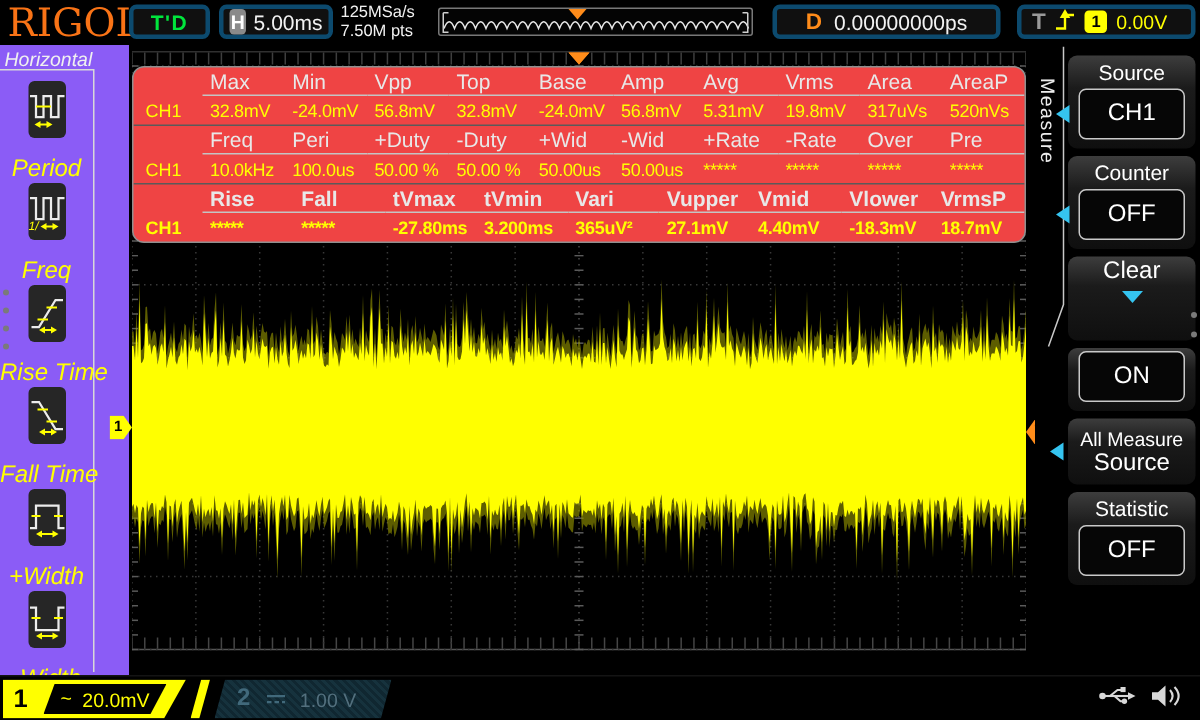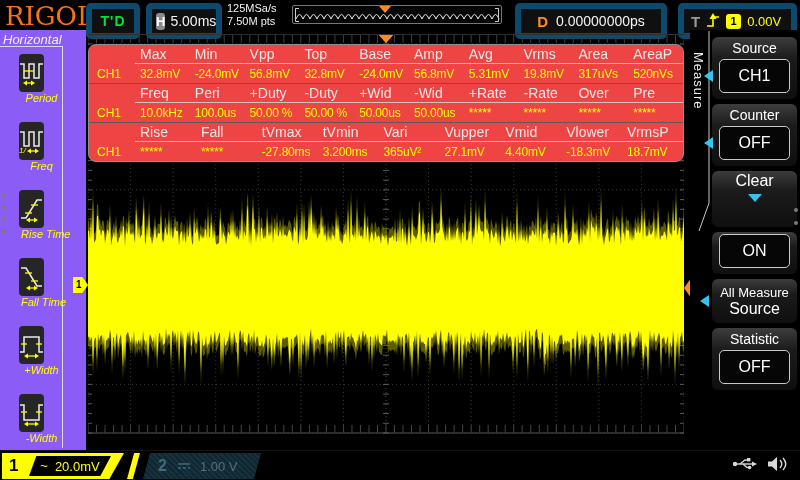--- a/index.html
+++ b/index.html
@@ -2,21 +2,21 @@
 <html><head>
 <meta charset="utf-8">
 <style>
   html,body{margin:0;padding:0;background:#000;}
   #scope{position:relative;width:800px;height:480px;background:#000;overflow:hidden;
          font-family:"Liberation Sans",sans-serif;-webkit-font-smoothing:none;}
   
   #topbar{position:absolute;left:0;top:0;width:800px;height:30px;background:#000;}
   #logo{position:absolute;left:5px;top:1px;font-family:"DejaVu Serif",serif;font-weight:normal;
         font-size:26px;color:#f97316;letter-spacing:0px;}
-  .tb-box{position:absolute;top:3px;height:36px;background:#101010;border:6px solid #0c4a6e;
+  .tb-box{position:absolute;top:3px;height:23px;background:#101010;border:3px solid #0c4a6e;
           border-radius:5px;display:flex;align-items:center;box-sizing:border-box;}
   #trig-status{left:86px;width:54px;justify-content:center;color:#00e53c;font-weight:bold;
                font-size:14px;letter-spacing:1px;}
   #hbox{left:146px;width:76px;padding:0 4px;gap:5px;}
   #hchip{width:17px;height:17px;background:#8a8a8a;border-radius:3px;color:#fff;font-weight:bold;
          font-size:13px;display:flex;align-items:center;justify-content:center;}
   #hval{color:#f2f2f2;font-size:14px;}
   #acq{position:absolute;left:227px;top:2px;color:#f2f2f2;font-size:11px;line-height:13px;}
   #preview{position:absolute;left:292px;top:5px;width:210px;height:19px;background:#040404;
            border:1px solid #787878;border-radius:2px;box-sizing:border-box;}
@@ -30,21 +30,21 @@
   #tlevel{color:#ffff00;font-size:13px;}
   
   #leftmenu{position:absolute;left:0;top:30px;width:86px;height:420px;background:#8b5cf6;font-style:italic;}
   #lm-title{position:absolute;left:0;top:2px;width:62px;height:15px;color:#f0f0f0;font-size:13px;
             padding-left:3px;border-bottom:1px solid #d8d8d8;box-sizing:border-box;}
   #lm-border{position:absolute;left:62px;top:16px;width:1px;height:402px;background:#d8d8d8;}
   #lm-items{position:absolute;left:0;top:22px;width:62px;}
   .lm-item{height:66px;text-align:center;}
   .lm-btn{width:25px;height:38px;margin:2px auto 0 auto;background:#262626;border-radius:4px;
           display:flex;align-items:center;justify-content:center;}
-  .lm-label{color:#ffff00;font-size:11px;margin-top:0;white-space:nowrap;padding-left:21px;}
+  .lm-label{color:#ffff00;font-size:16px;margin-top:12px;white-space:nowrap;}
   .page-dot{position:absolute;width:4px;height:4px;border-radius:50%;background:#7a7a7a;}
   
   #screen{position:absolute;left:88px;top:31px;width:596px;height:419px;}
   #mtable{position:absolute;left:88px;top:44px;width:596px;background:#ef4444;
           border:1px solid #8f8f8f;border-radius:8px;box-sizing:border-box;overflow:hidden;}
   .tsec{display:grid;grid-auto-rows:19px;align-items:center;}
   .tsep{border-top:1px solid #5a5a5a;}
   .th{font-size:14px;color:#e8e8e8;padding-left:5px;line-height:17px;border-bottom:1px solid #c4c4c4;
       white-space:nowrap;}
   .thc{border-bottom:none;}
@@ -638,21 +638,21 @@
         <div class="tv">100.0us</div>
         <div class="tv">50.00 %</div>
         <div class="tv">50.00 %</div>
         <div class="tv">50.00us</div>
         <div class="tv">50.00us</div>
         <div class="tv">*****</div>
         <div class="tv">*****</div>
         <div class="tv">*****</div>
         <div class="tv">*****</div>
       </div>
-      <div class="tsec tsep" style="grid-template-columns: 46px repeat(9, 1fr);">
+      <div class="tsec tsep" style="grid-template-columns: 46px repeat(9, 1fr); font-weight: bold;">
         <div class="th thc"></div>
         <div class="th">Rise</div>
         <div class="th">Fall</div>
         <div class="th">tVmax</div>
         <div class="th">tVmin</div>
         <div class="th">Vari</div>
         <div class="th">Vupper</div>
         <div class="th">Vmid</div>
         <div class="th">Vlower</div>
         <div class="th">VrmsP</div>

